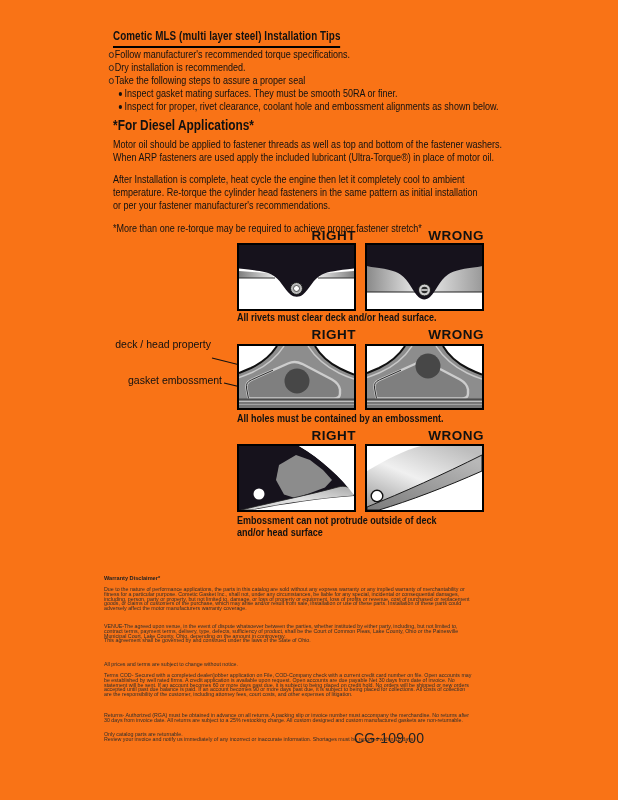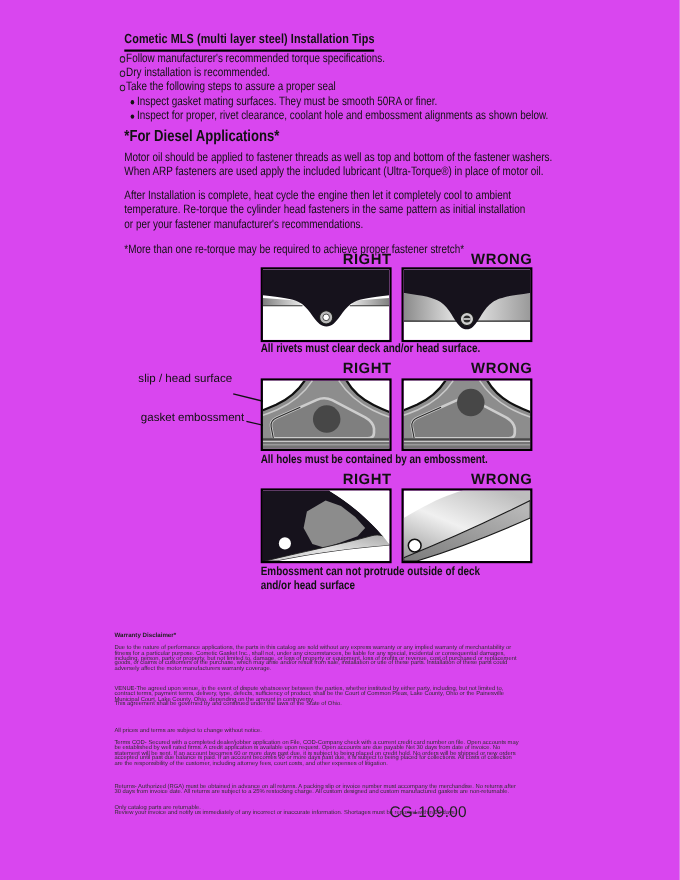--- a/index.html
+++ b/index.html
@@ -1,16 +1,16 @@
 <!DOCTYPE html>
 <html><head>
 <meta charset="utf-8">
 <style>
   html,body{margin:0;padding:0;background:#e8e8e8;}
-  .page{position:relative;width:618px;height:800px;background:#d946ef;margin:0 auto;
+  .page{position:relative;width:618px;height:800px;background:#f97316;margin:0 auto;
         font-family:"Liberation Sans",sans-serif;color:#111;overflow:hidden;}
   .squeeze{transform:scaleX(0.82);transform-origin:0 0;}
   .copy{position:absolute;width:600px;}
   .title{display:inline-block;font-size:12px;line-height:13px;font-weight:bold;
          border-bottom:2px solid #000;padding-bottom:3px;white-space:nowrap;letter-spacing:0.1px;}
   .tips{list-style:none;margin:0;padding:0;font-size:11px;line-height:13px;}
   .tip{position:relative;padding-left:2px;white-space:nowrap;}
   .tip .mark-o{position:absolute;left:-5px;top:4.2px;width:3.5px;height:3.5px;
                border:1px solid #222;border-radius:50%;}
   .tip.sub{padding-left:14px;}
@@ -99,21 +99,21 @@
     <circle cx="57.5" cy="45" r="3.2" fill="#2b2b2b"></circle>
     <rect x="54.2" y="44.3" width="6.6" height="1.4" rx="0.7" fill="#e8e8e8"></rect>
   </svg>
 
   <div class="caption squeeze" style="left:237px;top:312px;">All rivets must clear deck and/or head surface.</div>
 
   <div class="dg-label" style="left:237px;top:328px;">RIGHT</div>
   <div class="dg-label" style="left:365px;top:328px;">WRONG</div>
 
   <div class="side-label" style="left:0;width:211px;top:338px;">
-    <div>slip / head surface</div>
+    <div>deck / head property</div>
   </div>
   <div class="side-label" style="left:0;width:222px;top:374px;">gasket embossment</div>
 
   <svg class="leader" style="left:208px;top:336px;" width="100" height="62" viewBox="0 0 100 62">
     <line x1="4" y1="22" x2="88" y2="43" stroke="#111" stroke-width="1.2"></line>
     <line x1="16" y1="47" x2="54" y2="56" stroke="#111" stroke-width="1.2"></line>
   </svg>
 
   <svg class="dg" style="left:237px;top:344px;" width="115" height="62" viewBox="0 0 115 62">
     <rect width="115" height="62" fill="#8d8d8d"></rect>

